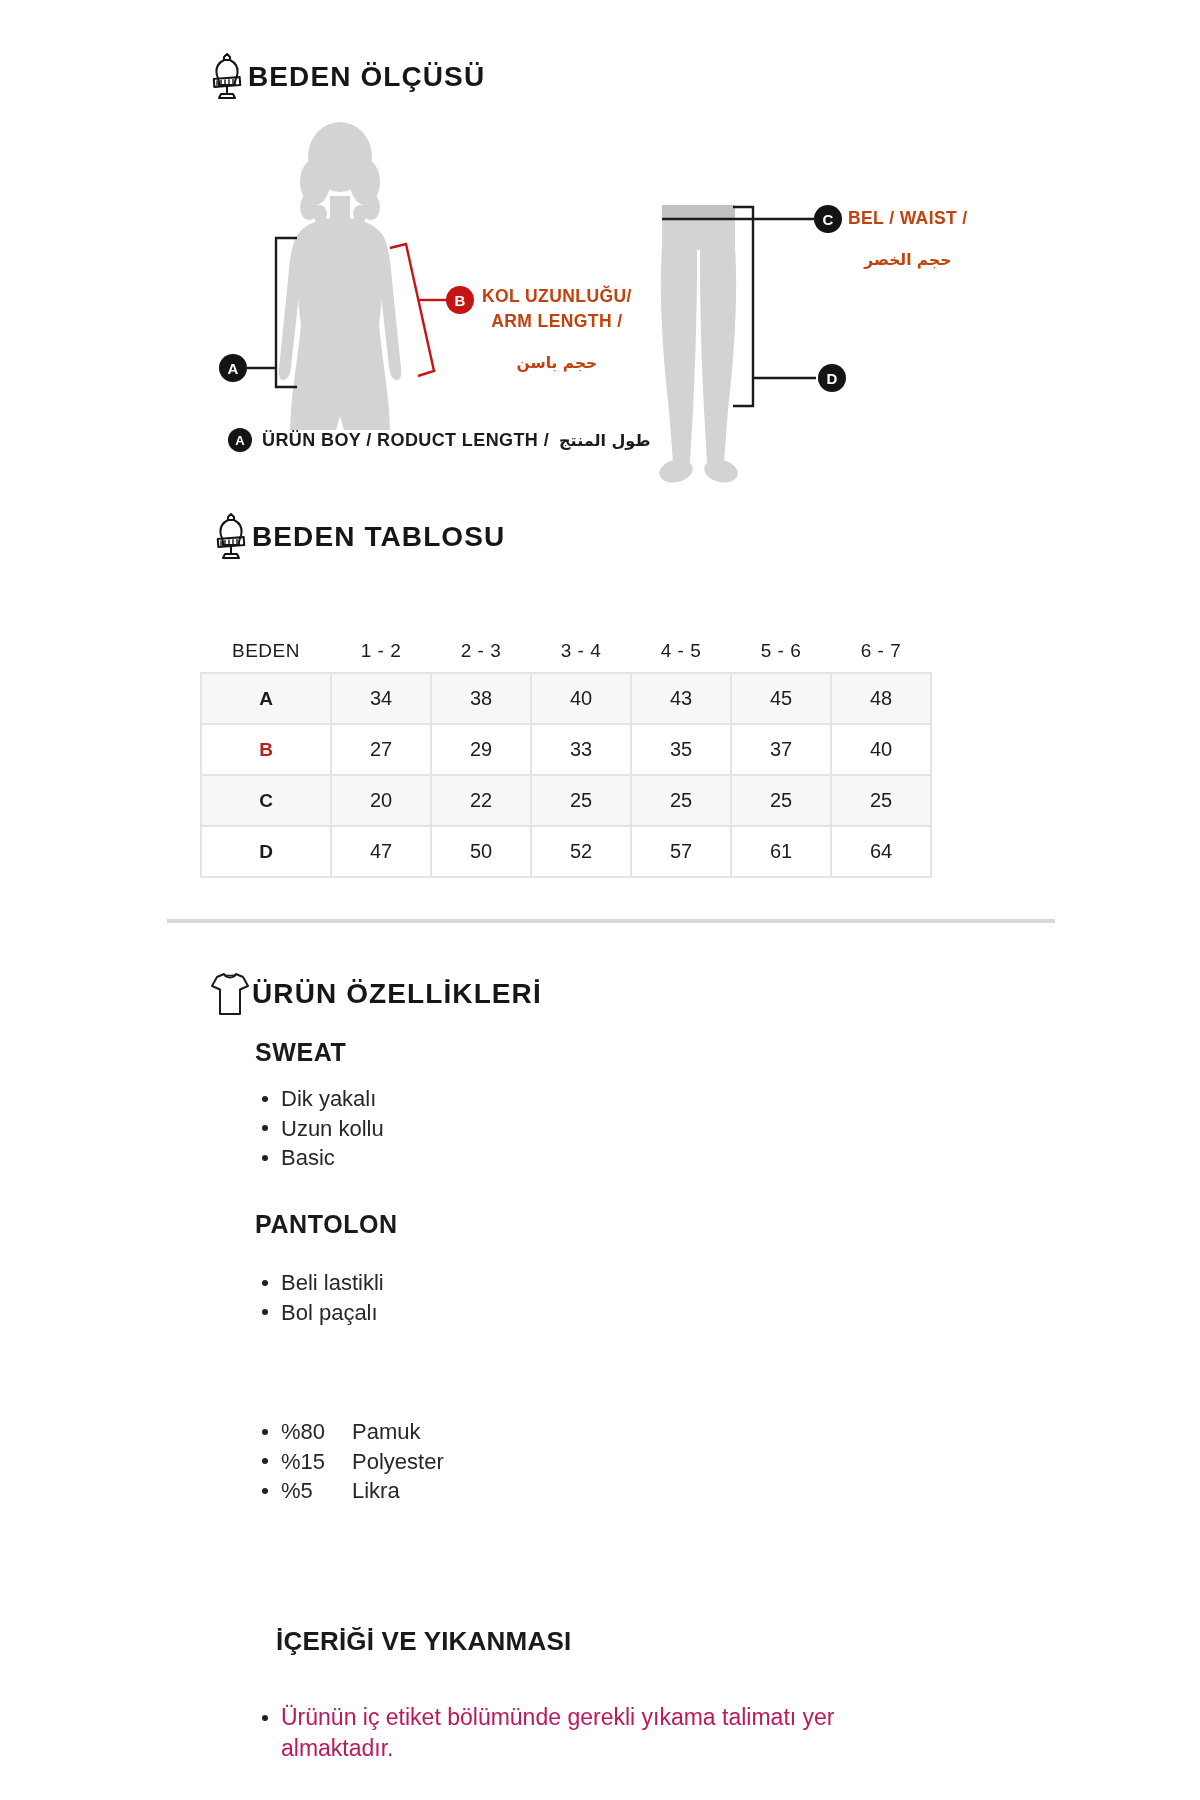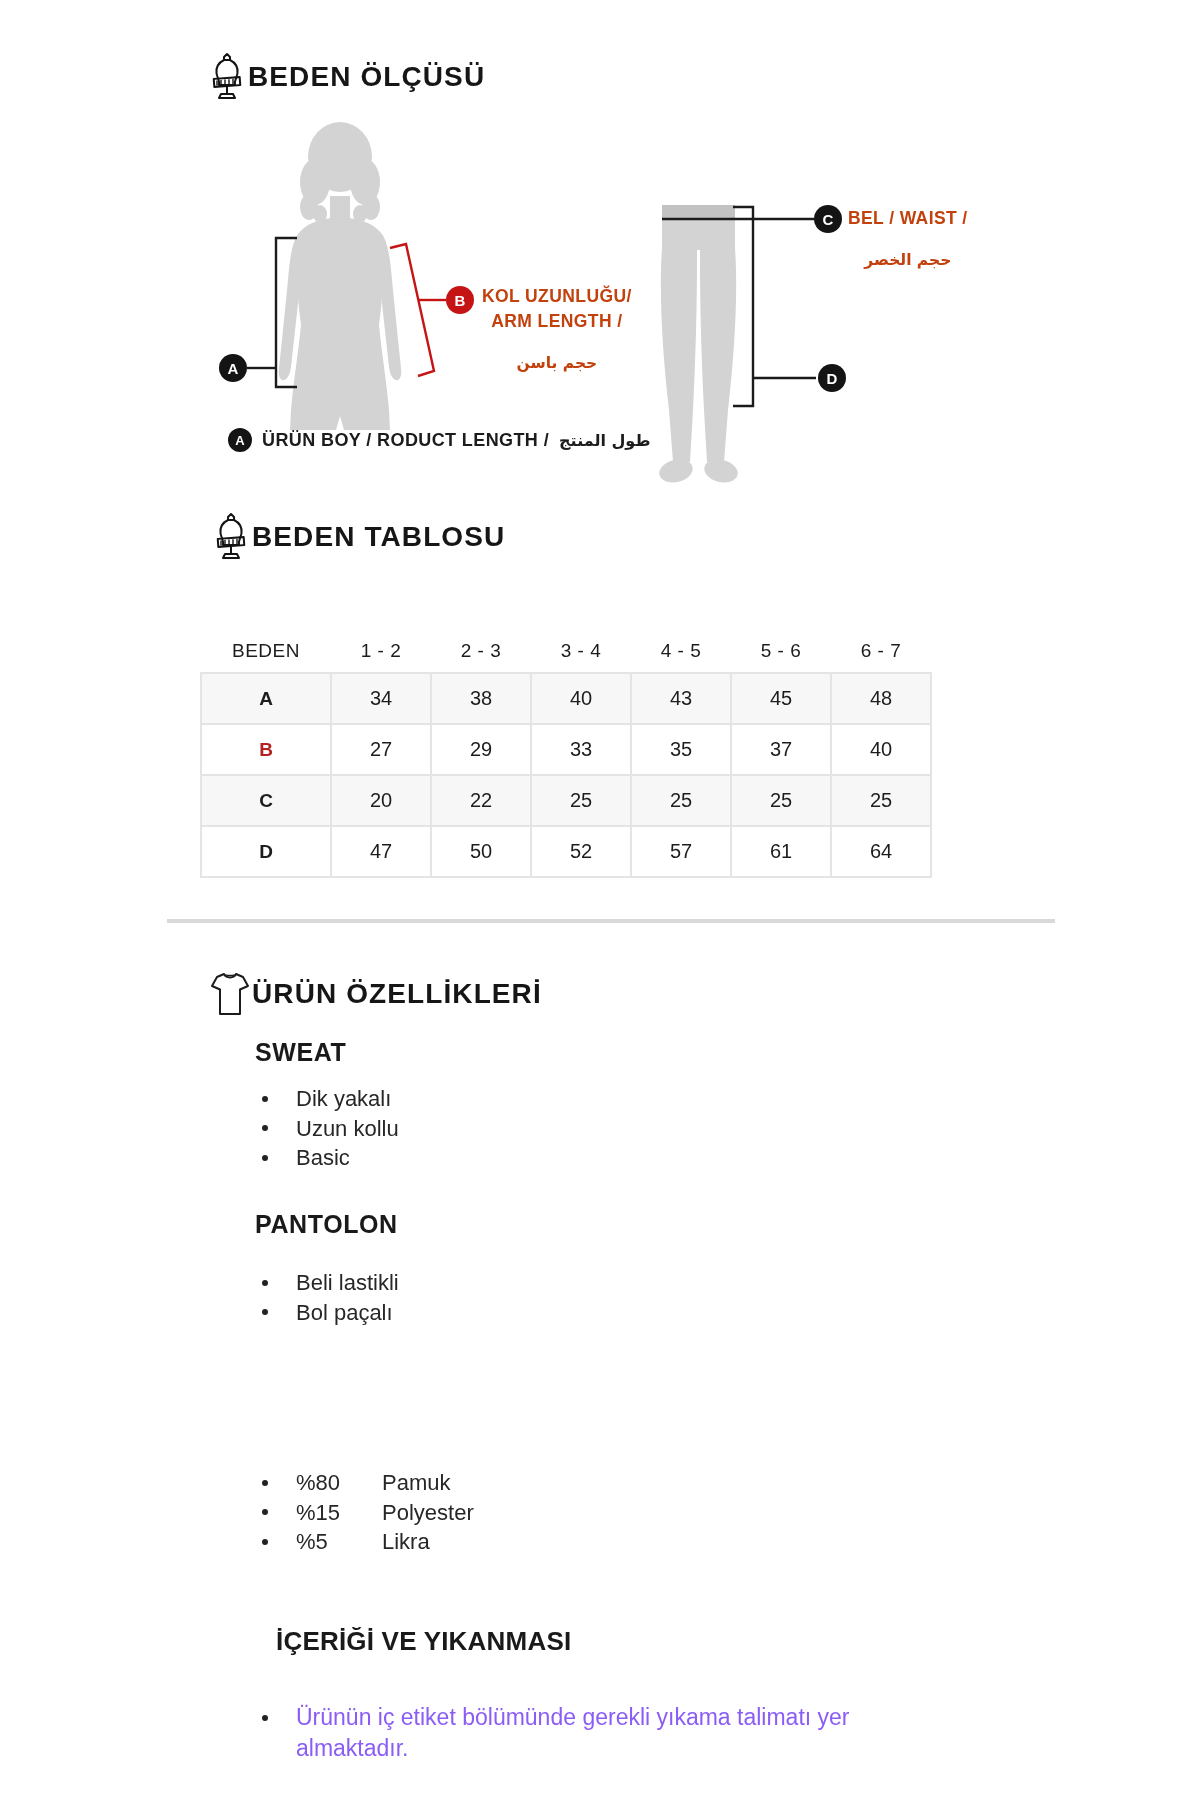--- a/index.html
+++ b/index.html
@@ -37,24 +37,24 @@
   .size-table tbody th{font-size:19px;font-weight:bold;}
   .size-table tbody td{font-size:20px;color:#1d1d1d;}
   .size-table tbody tr:nth-child(odd){background:var(--row-alt,#f7f7f7);}
   .size-table tbody th.accent{color:var(--table-red,#b42121);}
 
   .divider{position:absolute;left:167px;top:919px;width:888px;height:4px;background:var(--divider,#d9d9d9);}
 
   
   .sub-head{position:absolute;font-weight:bold;font-size:25px;letter-spacing:.6px;color:#1a1a1a;white-space:nowrap;}
   ul.feat{position:absolute;list-style:none;margin:0;padding:0;font-size:22px;color:#272727;}
-  ul.feat li{display:flex;align-items:center;gap:28px;line-height:29.5px;}
+  ul.feat li{display:flex;align-items:center;gap:13px;line-height:29.5px;}
   ul.feat .dot{width:6px;height:6px;border-radius:50%;background:#222;flex:0 0 auto;}
   ul.feat .pct{display:inline-block;width:58px;}
-  ul.care{font-size:23px;color:#8b5cf6;width:610px;}
+  ul.care{font-size:23px;color:#be185d;width:610px;}
   ul.care li{align-items:flex-start;line-height:31px;}
   ul.care .dot{margin-top:13px;}
   .care-head{font-size:26px;letter-spacing:.2px;margin-left:20px;}
 </style>
 </head>
 <body>
 
 <div class="page">
 
   <div class="sec-header" style="left:208px;top:52px;">
@@ -248,21 +248,21 @@
         <span class="dot"></span>
         <span>Beli lastikli</span>
       </li>
     <li>
         <span class="dot"></span>
         <span>Bol paçalı</span>
       </li>
   </ul>
 
 
-  <ul class="feat" style="left:262px;top:1468px;">
+  <ul class="feat" style="left:262px;top:1417px;">
     <li>
         <span class="dot"></span>
         <span class="pct">%80</span>
         <span>Pamuk</span>
       </li>
     <li>
         <span class="dot"></span>
         <span class="pct">%15</span>
         <span>Polyester</span>
       </li>

